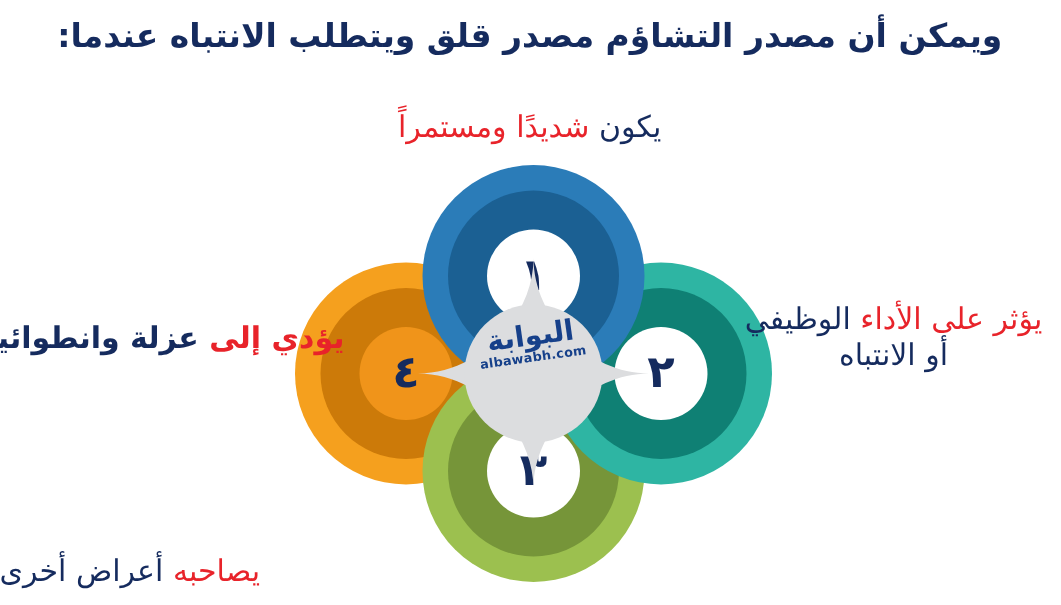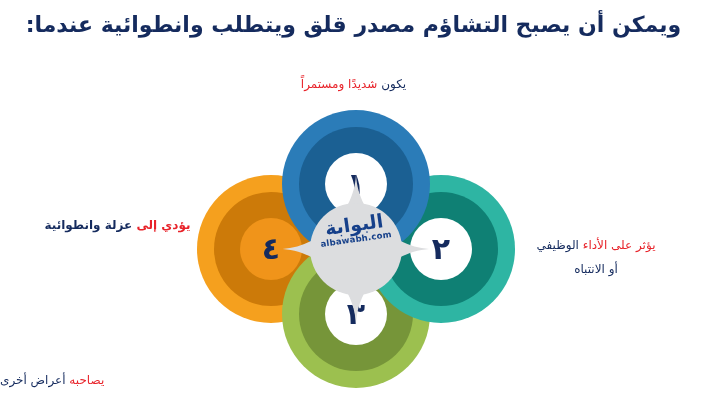--- a/index.html
+++ b/index.html
@@ -133,53 +133,52 @@
     color: #16408a;
     line-height: 11px;
     direction: ltr;
     letter-spacing: 0.2px;
   }
 
   
   .label {
     position: absolute;
     direction: rtl;
-    font-size: 12px;
+    font-size: 20px;
     line-height: 24px;
     color: #152b5e;
     white-space: nowrap;
   }
   .label .hl { color: #e8232a; }
 
   #label-top {
     left: 0; top: 72px; width: 707px;
     text-align: center;
   }
   #label-right {
     left: 490px; top: 200px; width: 212px;
     text-align: center;
     white-space: normal;
-    margin-top: 33px;
   }
   #label-bottom {
     left: 0; top: 368px; width: 707px;
     text-align: left;
   }
   #label-left {
     left: 5px; top: 213px; width: 225px;
     text-align: center;
     font-weight: bold;
   }
 </style>
 </head>
 <body>
 
 <div id="infographic">
 
-  <div class="title">ويمكن أن يصبح التشاؤم مصدر قلق ويتطلب وانطوائية عندما:</div>
+  <div class="title">ويمكن أن مصدر التشاؤم مصدر قلق ويتطلب الانتباه عندما:</div>
 
   <div class="stage">
 
     <div class="petal" id="petal-left">
       <div class="ring"></div>
       <div class="core"></div>
       <div class="bubble">٤</div>
     </div>
 
     <div class="petal" id="petal-bottom">

